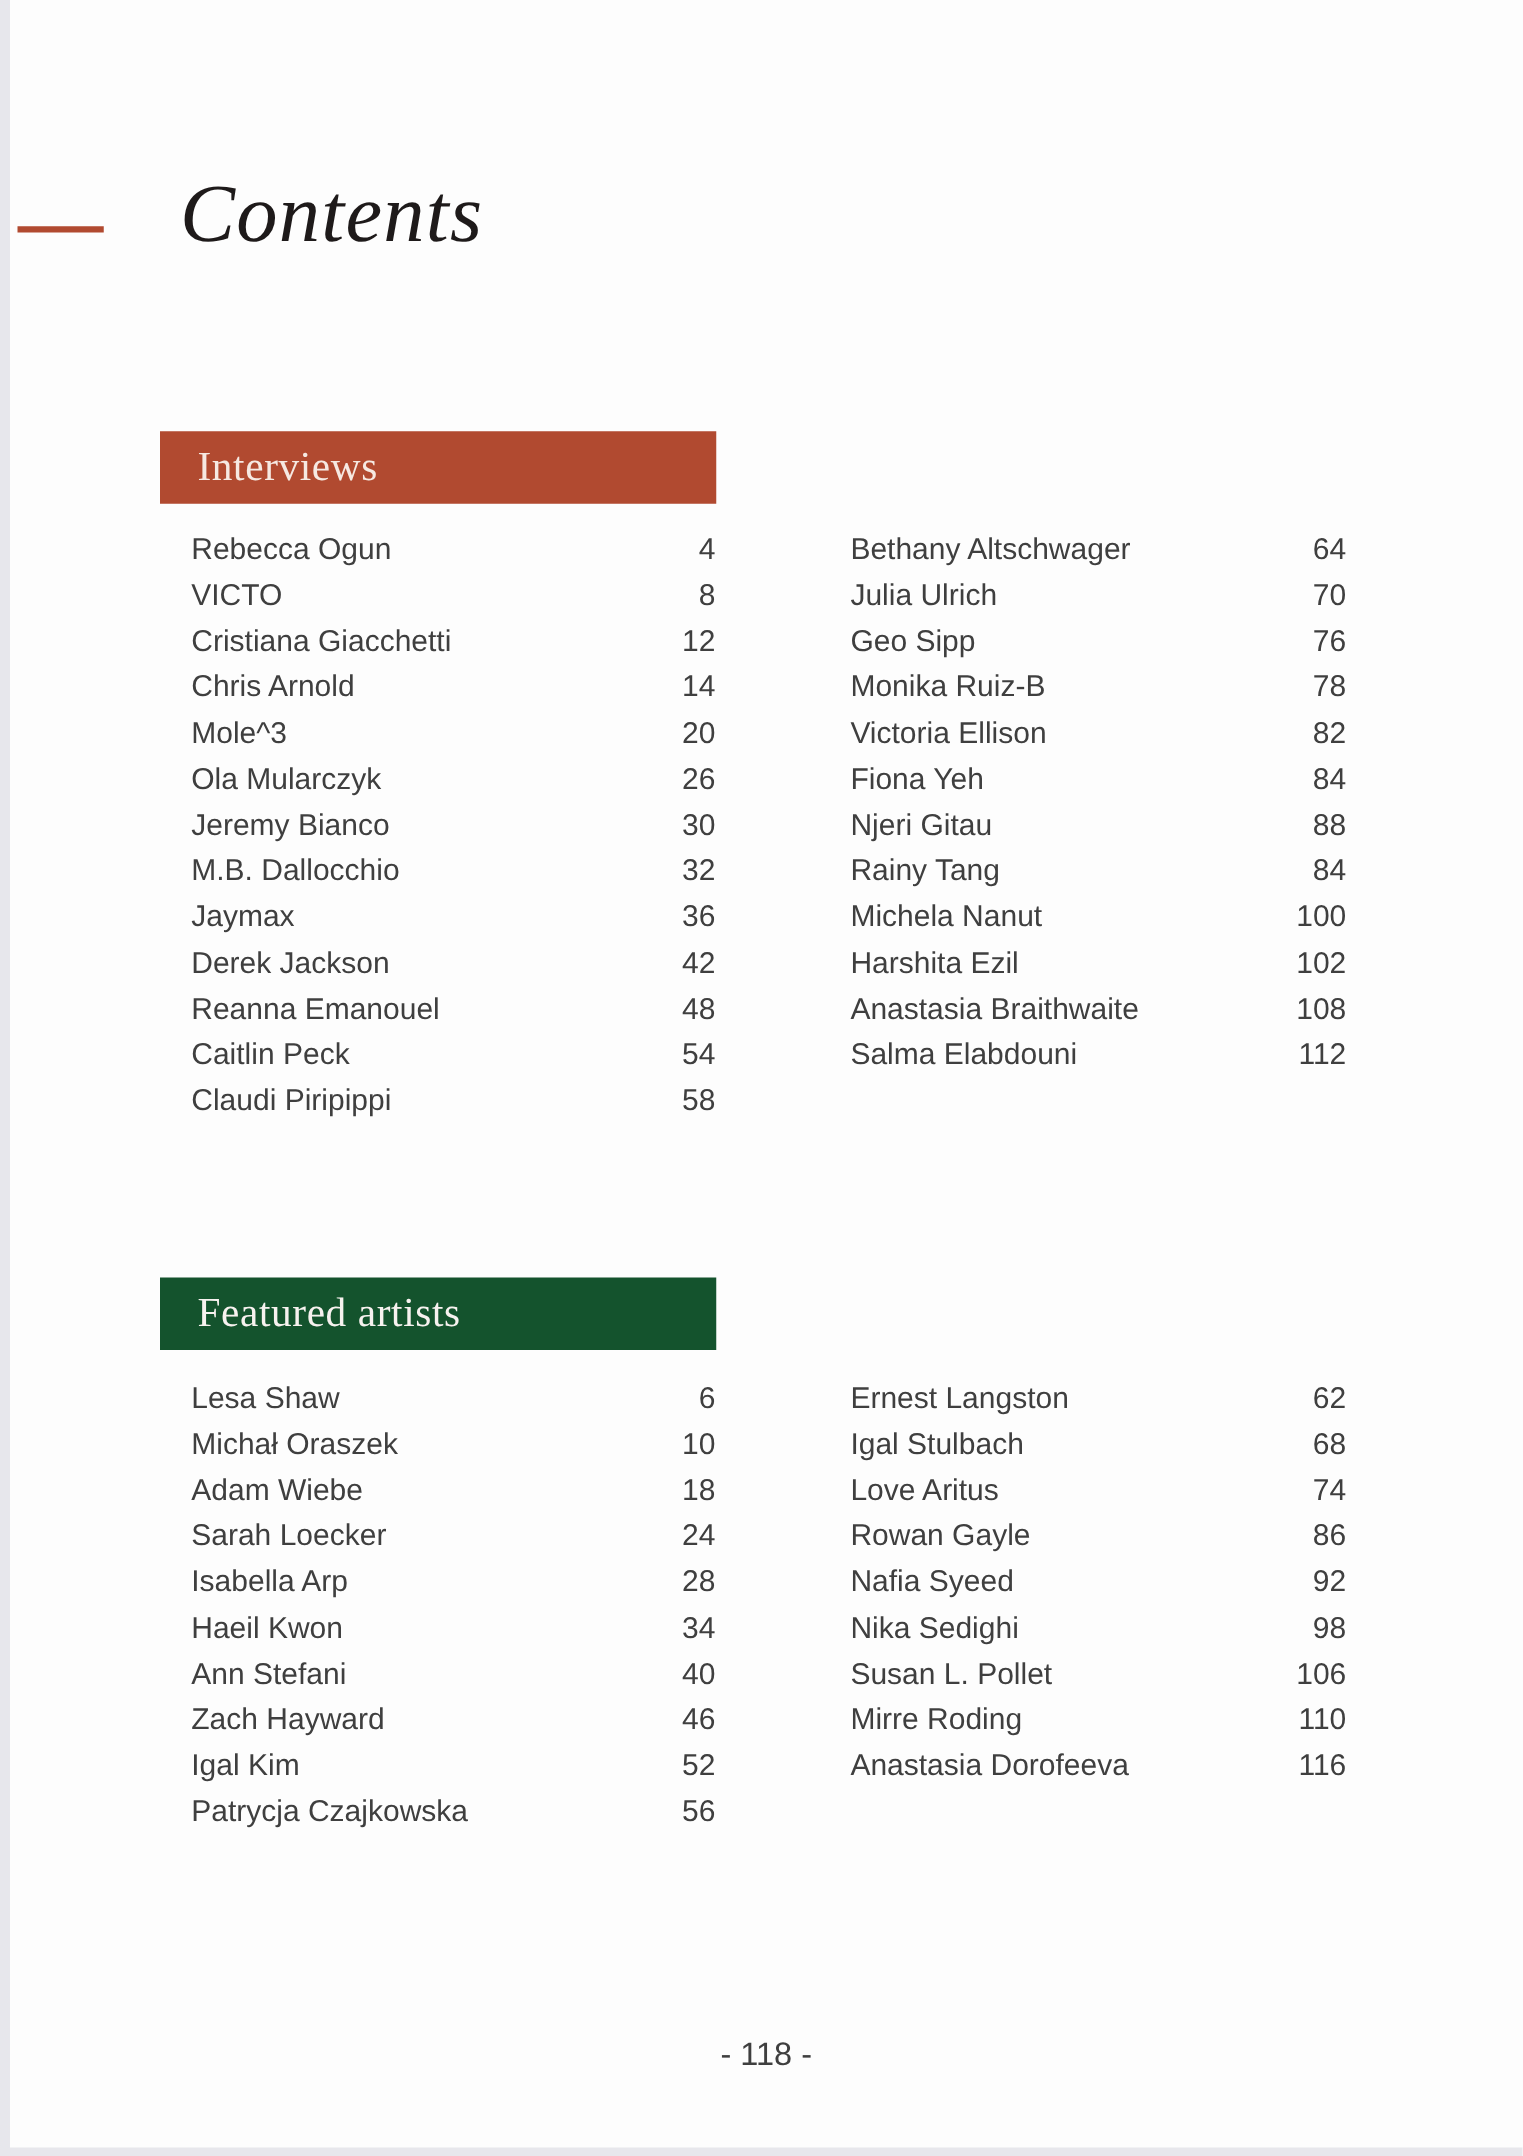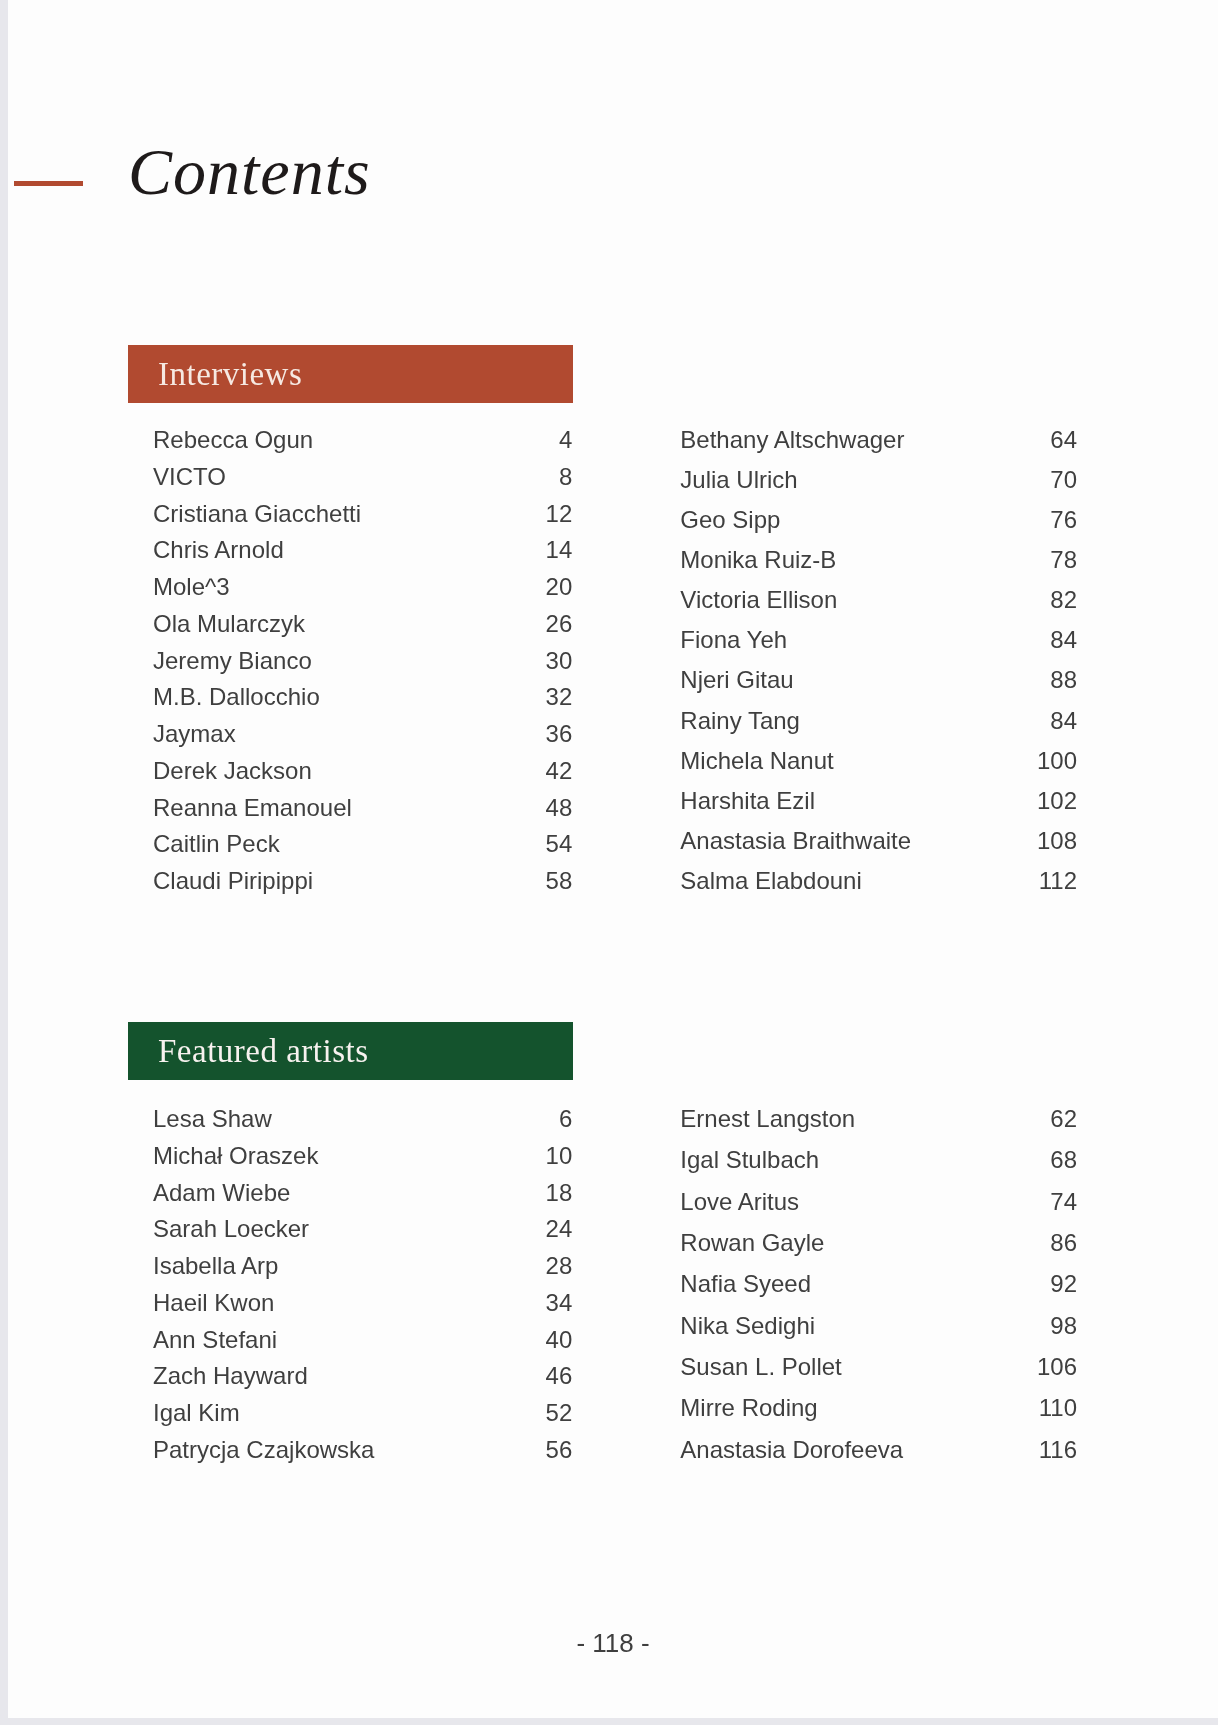--- a/index.html
+++ b/index.html
@@ -13,21 +13,21 @@
     background:#e7e7ec;
   }
   .edge-bottom{
     position:absolute;left:0;bottom:0;width:1218px;height:7px;
     background:#e7e7ec;
   }
   .accent-dash{
     position:absolute;left:14px;top:181px;width:69px;height:5px;
   }
   .page-title{
-    position:absolute;left:128px;top:136px;margin:0;
+    position:absolute;left:144px;top:136px;margin:0;
     font-family:"Liberation Serif",serif;
     font-style:italic;font-weight:400;
     font-size:66px;line-height:1.1;color:#1e1a1a;
     letter-spacing:1px;
   }
   .toc-section{
     position:absolute;left:128px;width:949px;
   }
   .sec-interviews{top:345px;}
   .sec-featured{top:1022px;}
@@ -37,21 +37,21 @@
     font-family:"Liberation Serif",serif;
     font-size:33px;font-weight:400;letter-spacing:0.5px;
   }
   .entries{
     display:flex;gap:83px;
   }
   .sec-interviews .entries{margin-top:19px;}
   .sec-featured .entries{margin-top:21px;}
   .toc-col{display:flex;flex-direction:column;margin-left:25px;}
   .toc-col:nth-child(1){width:445px;}
-  .toc-col:nth-child(2){width:421px;justify-content:space-between;}
+  .toc-col:nth-child(2){width:421px;}
   .toc-row{
     display:flex;justify-content:space-between;align-items:baseline;
     height:36.75px;line-height:36.75px;
     font-size:24px;color:#3f3f3f;
   }
   .toc-name{white-space:nowrap;}
   .toc-page{text-align:right;}
   .page-number{
     position:absolute;left:8px;top:1628px;width:1210px;
     text-align:center;font-size:26px;color:#3f3f3f;

